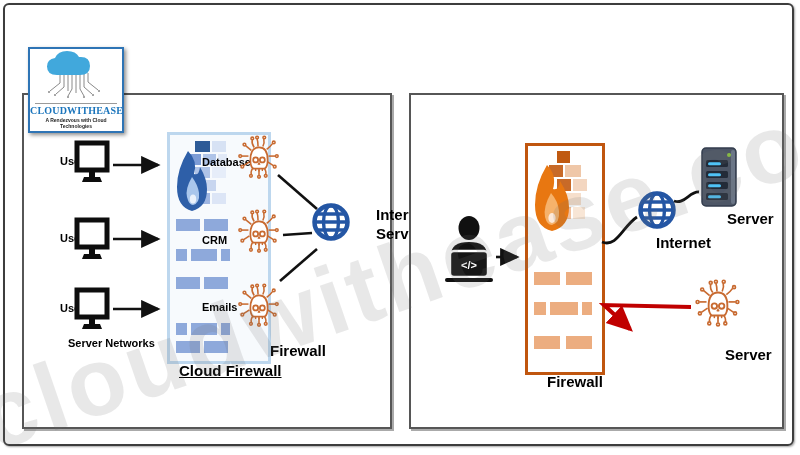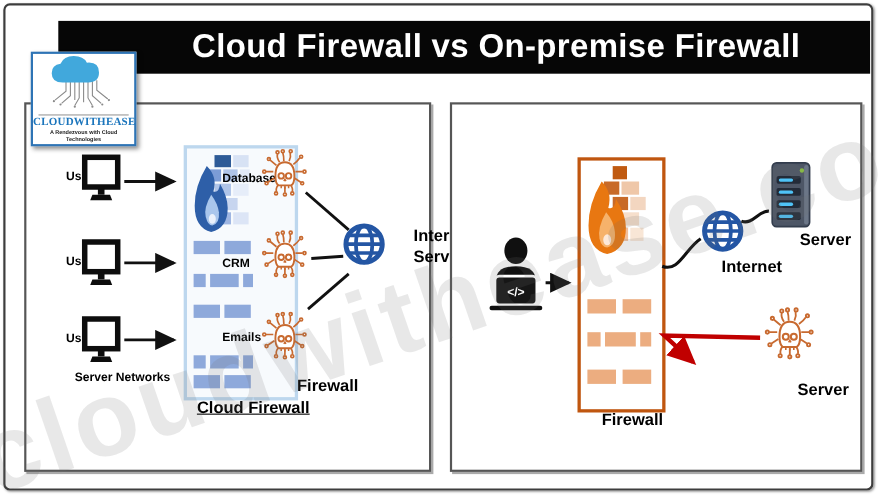--- a/index.html
+++ b/index.html
@@ -43,23 +43,20 @@
              color:rgba(110,110,110,0.16);transform:rotate(-19deg);z-index:25;
              pointer-events:none;}
 </style>
 </head>
 <body>
 
 <div class="stage">
 
   <div class="outer-frame abs"></div>
 
-  <div class="banner abs">
-    <div class="banner-title">Cloud Firewall vs On-premise Firewall</div>
-  </div>
 
   <div class="logo-card abs">
     <svg width="88" height="50" viewBox="0 0 88 50">
       <g stroke="#8a8a8a" stroke-width="1" fill="none">
         <path d="M34,24 V38 L26,45"></path>
           <path d="M38,24 V42"></path>
           <path d="M42,24 V40 L38,47"></path>
         <path d="M46,24 V44"></path>
           <path d="M50,24 V40 L54,47"></path>
           <path d="M54,24 V38 L62,45"></path>

